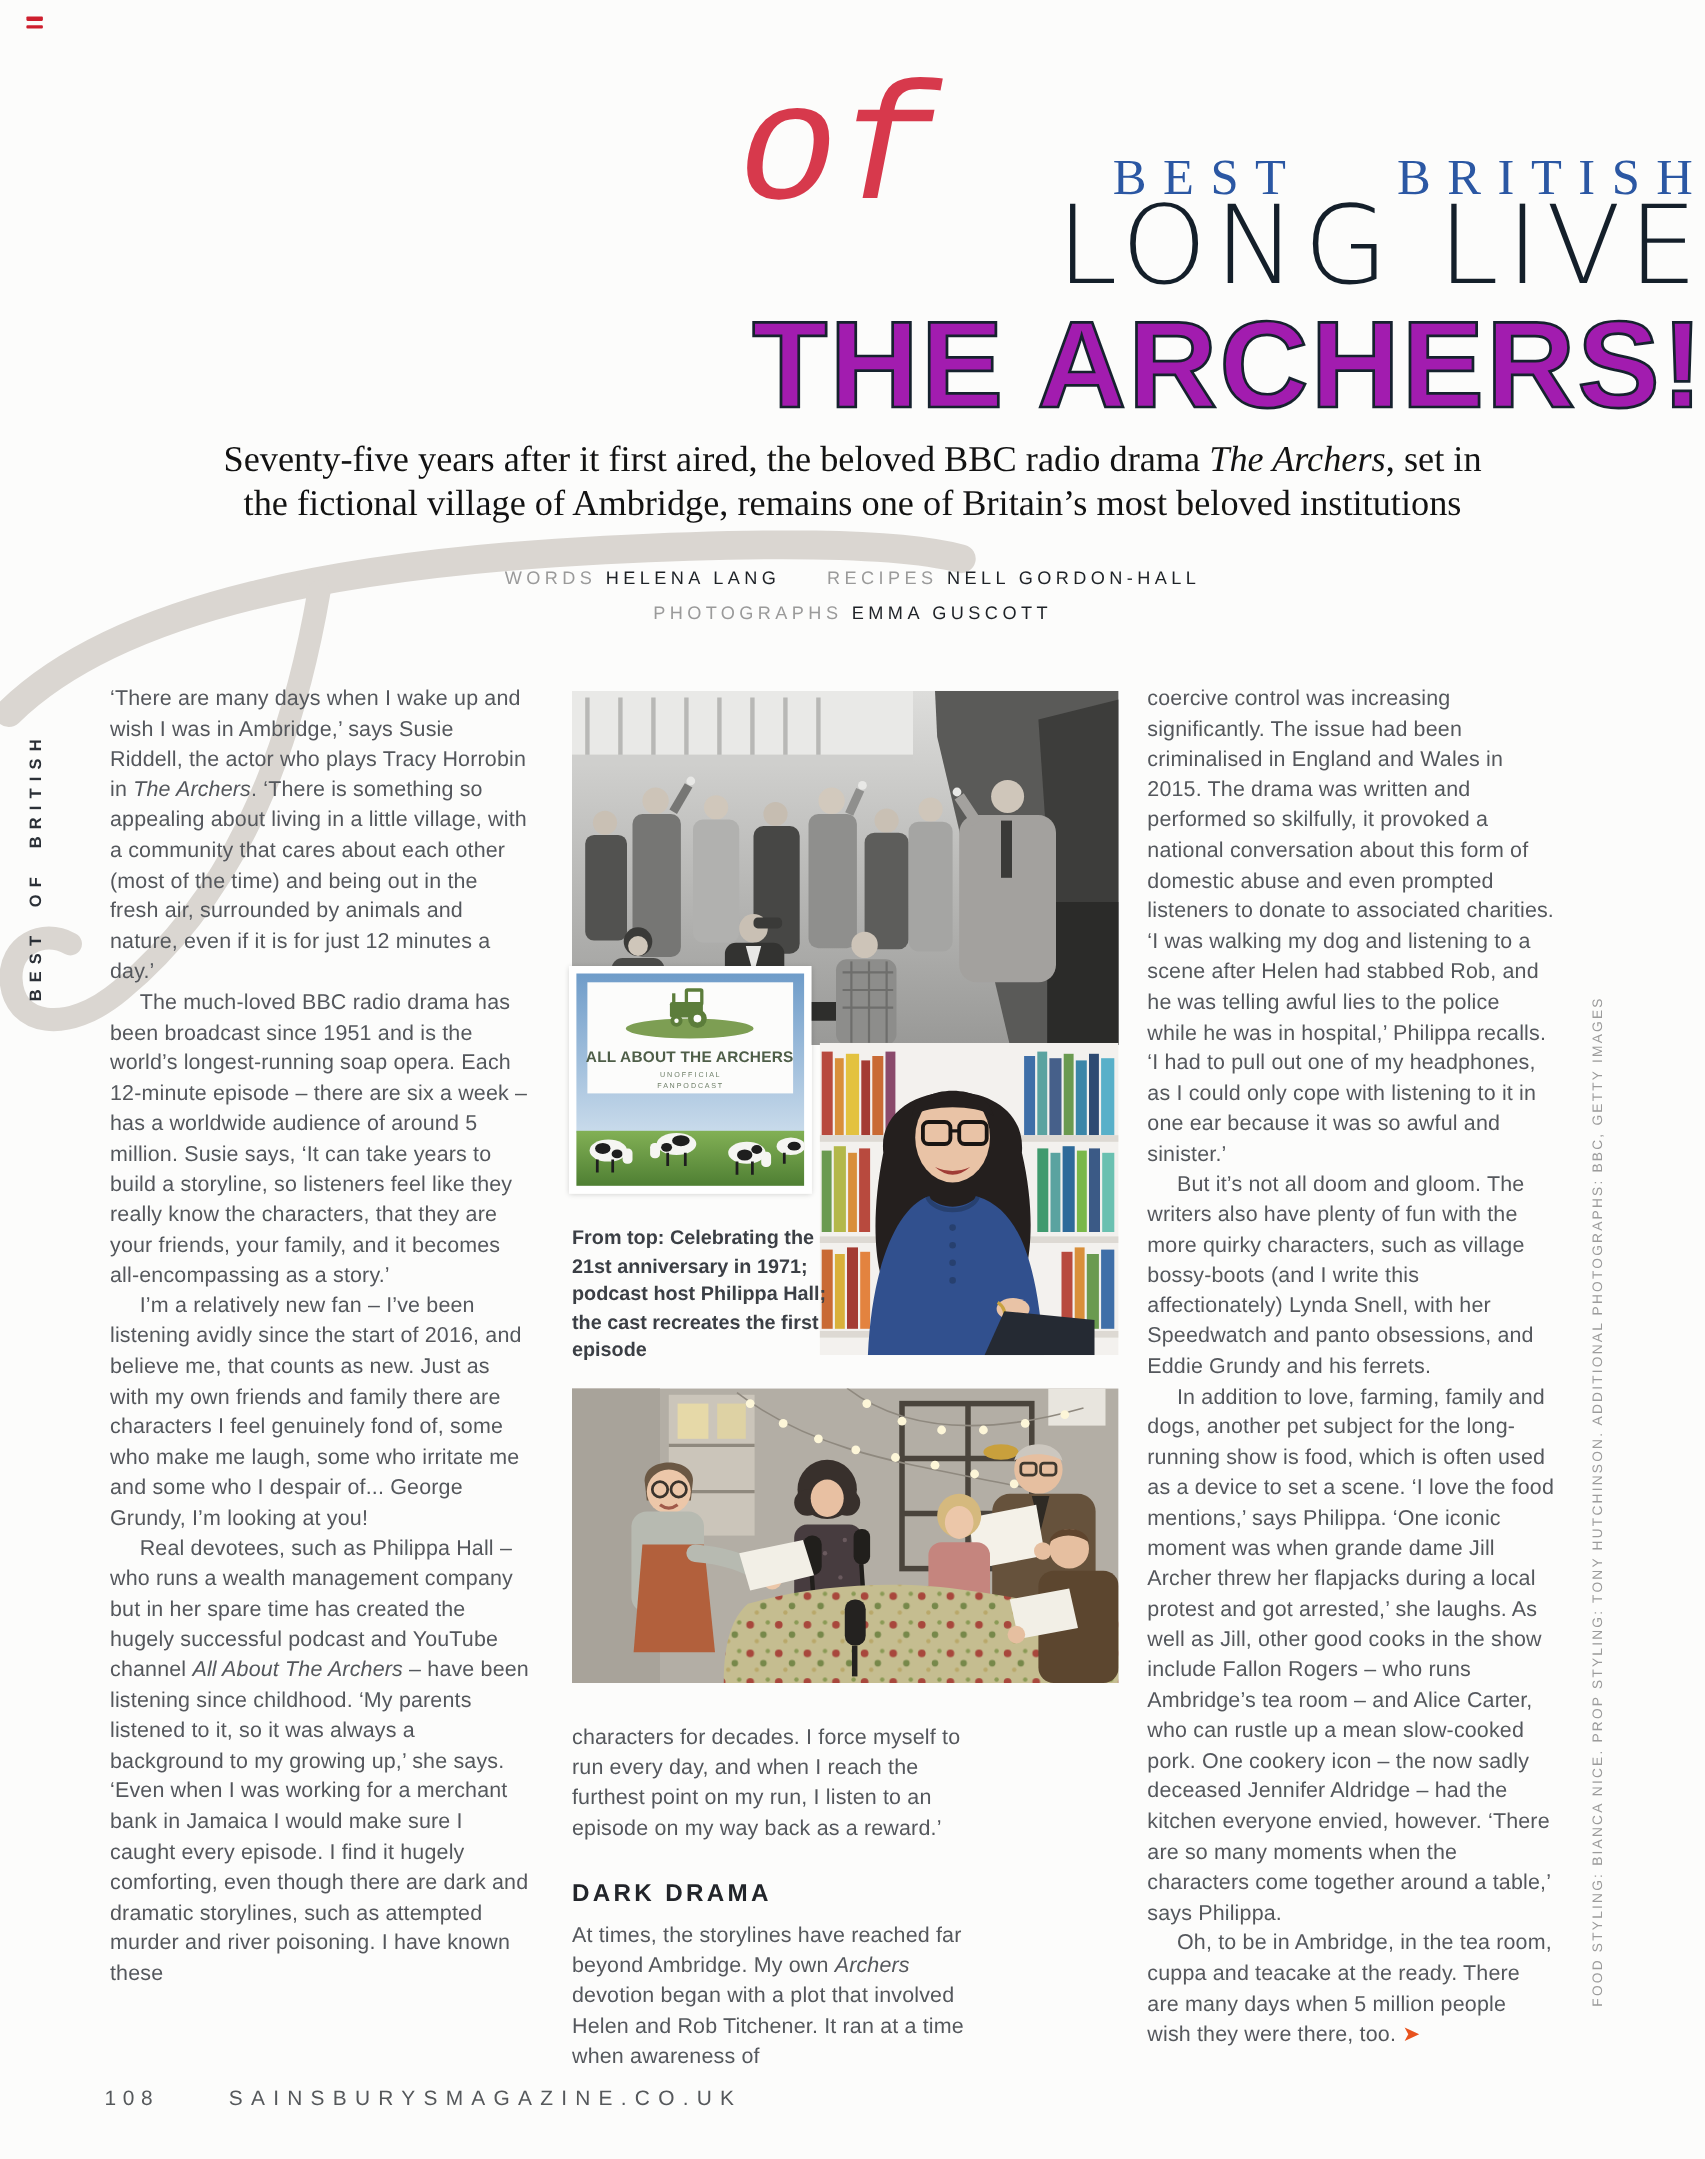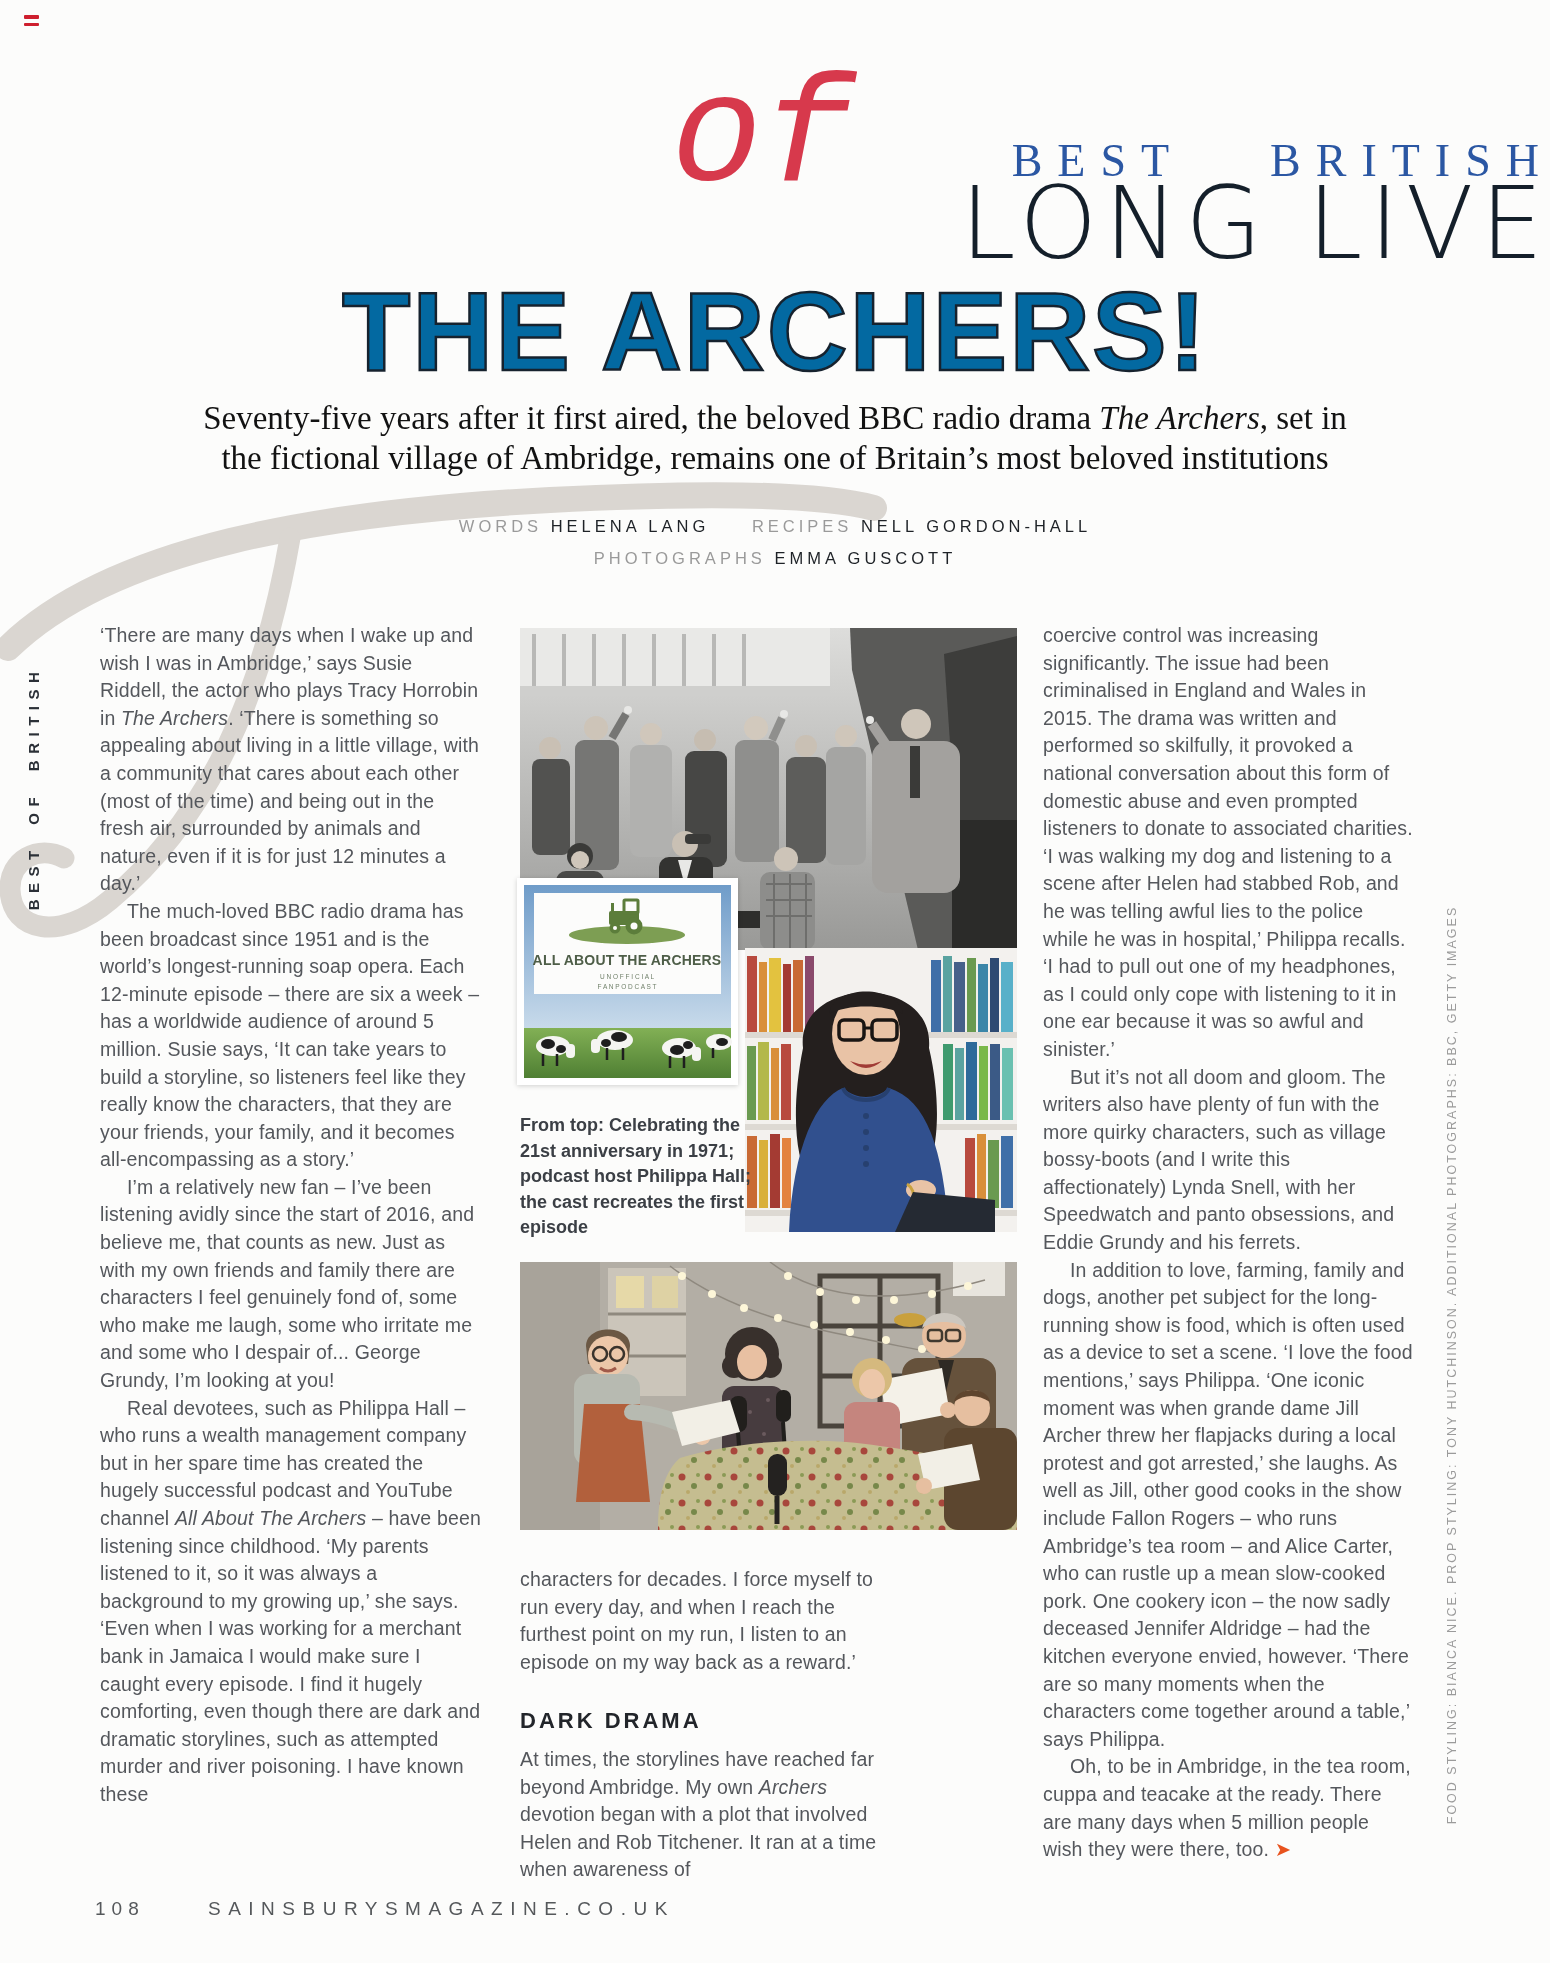--- a/index.html
+++ b/index.html
@@ -17,22 +17,22 @@
   .dropT{left:-10px;top:420px;width:920px;height:560px;z-index:0}
 
   
   .brand{top:134px;left:4px;width:100%;text-align:right;z-index:2;
          font-family:"Liberation Serif",serif;font-size:46px;letter-spacing:15px;color:#2b57a3}
   .brand .sp{display:inline-block;width:86px}
   .brand-of{left:50%;top:64px;transform:translateX(-104px);z-index:3;line-height:1;
             font-family:Liberation Mono, monospace;font-style:italic;font-size:152px;color:#d7394c}
   .t1{top:174px;left:0;width:100%;text-align:right;z-index:1;font-family:"DejaVu Sans",sans-serif;
       font-size:99px;font-weight:200;letter-spacing:7px;color:#141f2a;line-height:1}
-  .t2{top:276px;left:0;width:100%;text-align:center;z-index:2;font-family:"Liberation Sans",sans-serif;
-      font-size:112px;font-weight:900;letter-spacing:2px;color:#0369a1;line-height:1;
+  .t2{top:276px;left:0;width:100%;text-align:right;z-index:2;font-family:"Liberation Sans",sans-serif;
+      font-size:112px;font-weight:900;letter-spacing:2px;color:#a21caf;line-height:1;
       -webkit-text-stroke:2.5px #16222e}
   .standfirst{top:398px;left:50%;transform:translateX(-50%);width:1220px;z-index:1;
               font-family:"Liberation Serif",serif;font-size:33px;line-height:40px;color:#121212;text-align:center}
   .standfirst p{margin:0}
   .byline{top:510px;left:0;width:100%;text-align:center;z-index:1;
           font-size:16.5px;letter-spacing:4px;line-height:1.95;color:#9a9a9a}
   .bl-name{color:#1e2227;font-weight:normal}
   .bl-gap{display:inline-block;width:34px}
 
   

